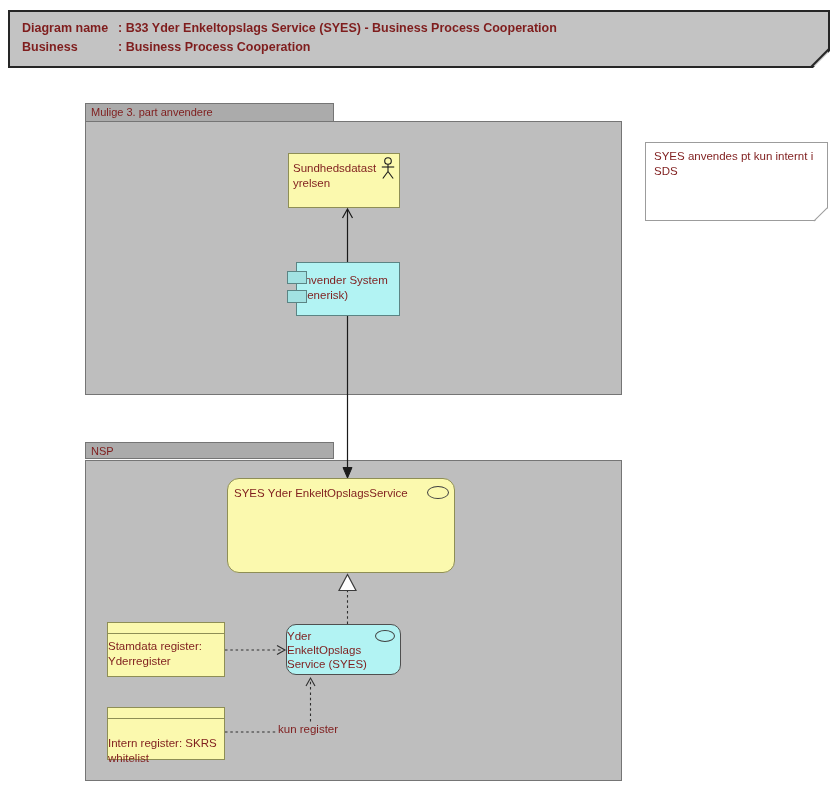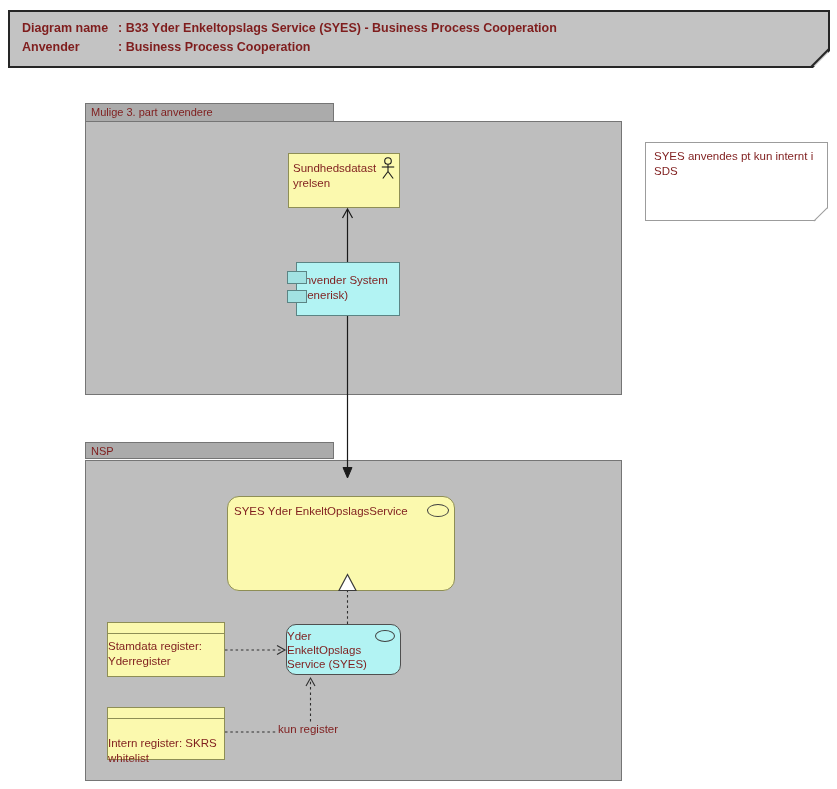--- a/index.html
+++ b/index.html
@@ -50,21 +50,21 @@
   .actor-box { left:288px; top:153px; width:112px; height:55px; padding:7px 16px 0 4px; }
   .actor-icon { position:absolute; top:3px; right:4px; width:14px; height:23px; }
 
   .comp-box { left:296px; top:262px; width:104px; height:54px; padding-top:10px; }
   .comp-tab { position:absolute; width:20px; height:13px; background:#a2e2e2;
               border:1px solid #5b8484; box-sizing:border-box; z-index:12; }
   .comp-tab1 { left:287px; top:271px; }
   .comp-tab2 { left:287px; top:290px; }
 
   .svc-main { left:227px; top:478px; width:228px; height:95px; border-radius:12px;
-              padding:7px 14px 0 6px; border-width:1px;margin-top:18px; }
+              padding:7px 14px 0 6px; border-width:1px; }
   .svc-small { left:286px; top:624px; width:115px; height:51px; border-radius:10px;
                border-color:#4f4f4f; padding-top:4px; font-size:11.5px; line-height:14px; }
   .oval { position:absolute; border:1.6px solid #3f3f3f; border-radius:50%; background:transparent; }
   .oval-main  { top:7px; right:5px; width:20px; height:11px; }
   .oval-small { top:5px; right:5px; width:18px; height:10px; }
 
   .obj { padding-top:16px; }
   .obj-stamdata { left:107px; top:622px; width:118px; height:55px; }
   .obj-intern   { left:107px; top:707px; width:118px; height:53px; padding-top:28px; }
   .obj-band { position:absolute; left:0; top:10px; width:100%; height:0;
@@ -98,21 +98,21 @@
 
 <div class="canvas">
 
   <div class="banner">
     <div class="banner-text">
       <div class="banner-row">
         <span class="banner-label">Diagram name</span>
         <span>: B33 Yder Enkeltopslags Service (SYES) - Business Process Cooperation</span>
       </div>
       <div class="banner-row">
-        <span class="banner-label">Anvender</span>
+        <span class="banner-label">Business</span>
         <span>: Business Process Cooperation</span>
       </div>
     </div>
     <div class="banner-cut"></div>
     <div class="banner-diag"></div>
   </div>
 
   <div class="grp-tab tab-top">Mulige 3. part anvendere</div>
   <div class="grp-body body-top"></div>
 

